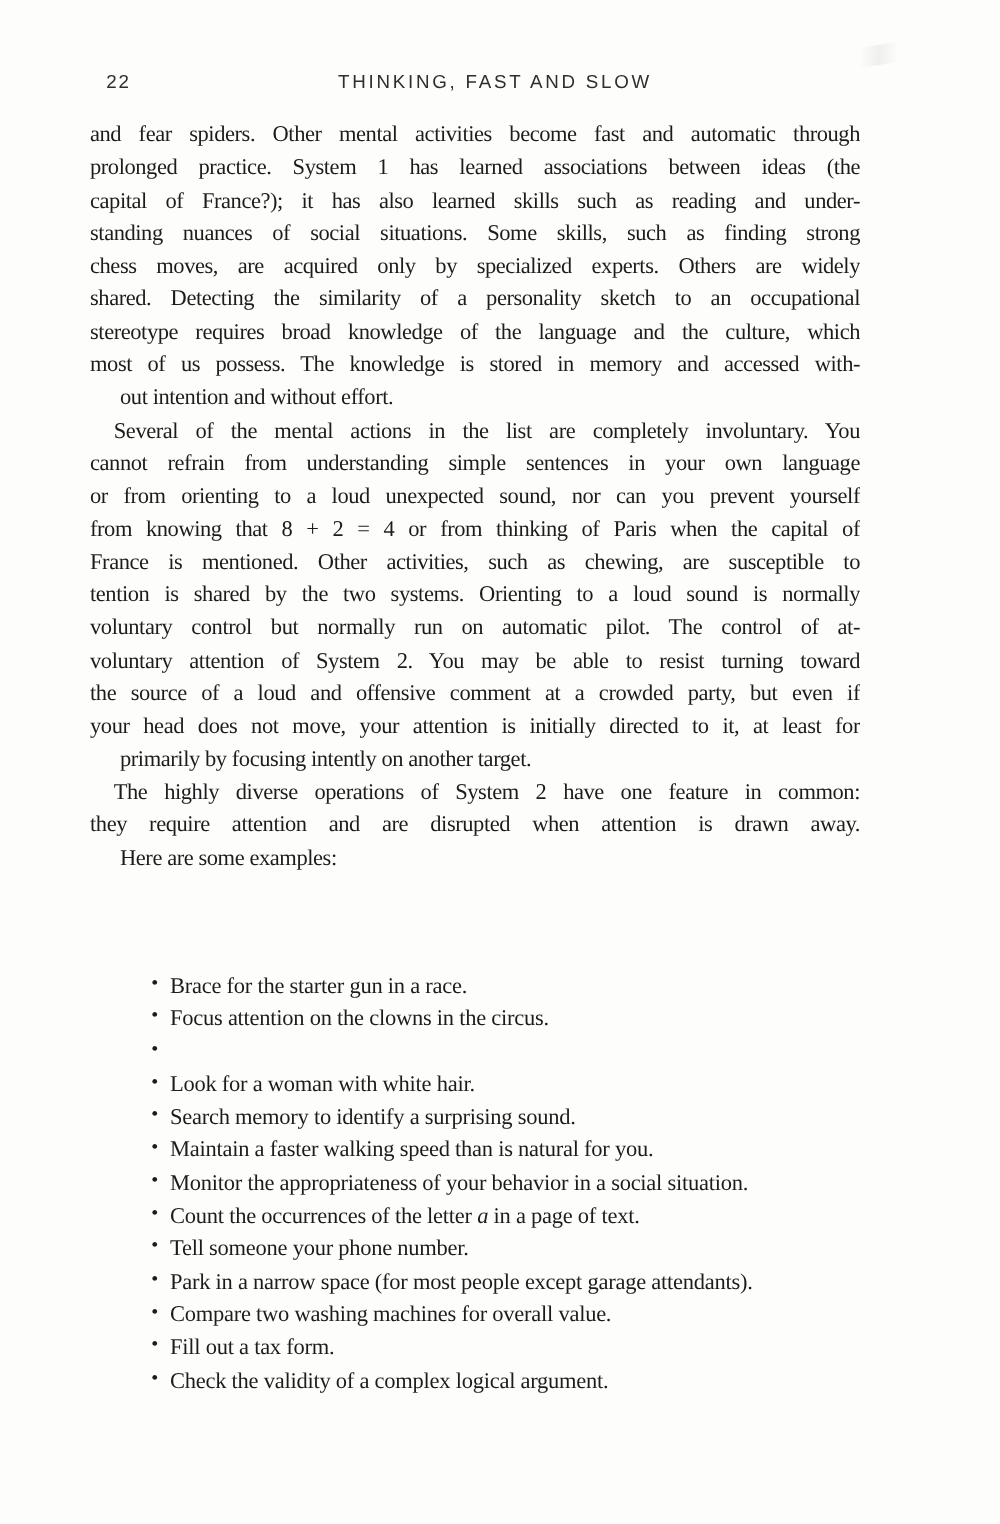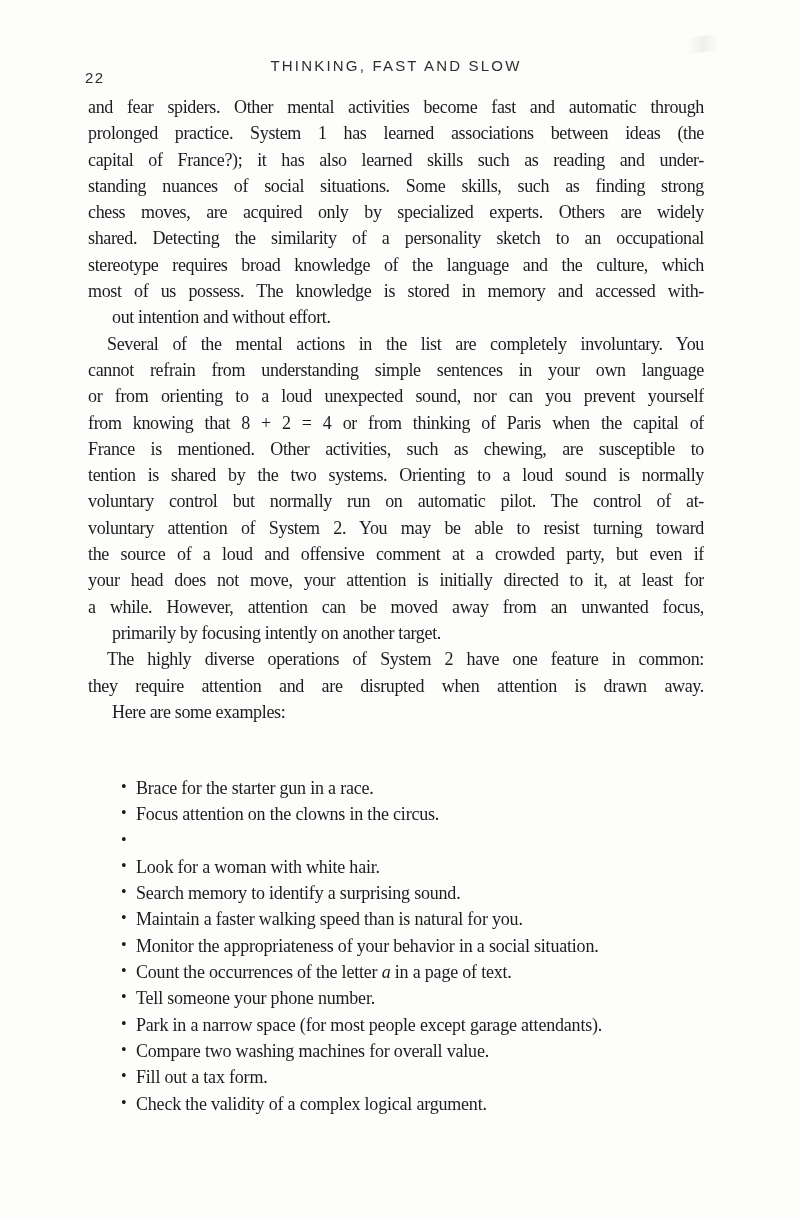--- a/index.html
+++ b/index.html
@@ -39,32 +39,32 @@
     width: 616px;
     height: 22px;
     font-family: "Liberation Sans", sans-serif;
     font-size: 15px;
     font-weight: 400;
     color: var(--header-ink);
   }
   .page-num {
     position: absolute;
     left: -3px;
-    top: 12px;
+    top: 0;
     letter-spacing: 1.5px;
   }
   .head-title {
     display: block;
     text-align: center;
     letter-spacing: 2.2px;
   }
   
   .body-col {
     position: absolute;
-    left: 88px;
+    left: 72px;
     top: 94px;
     width: 616px;
     font-family: "Liberation Serif", serif;
     font-size: 18px;
     line-height: 26.3px;
     letter-spacing: -0.35px;
     color: var(--ink);
   }
   .line {
     height: 26.3px;
@@ -135,21 +135,20 @@
         <div class="line">Several of the mental actions in the list are completely involuntary. You</div>
         <div class="line">cannot refrain from understanding simple sentences in your own language</div>
         <div class="line">or from orienting to a loud unexpected sound, nor can you prevent yourself</div>
         <div class="line">from knowing that 8 + 2 = 4 or from thinking of Paris when the capital of</div>
         <div class="line">France is mentioned. Other activities, such as chewing, are susceptible to</div>
         <div class="line">tention is shared by the two systems. Orienting to a loud sound is normally</div>
         <div class="line">voluntary control but normally run on automatic pilot. The control of at-</div>
         <div class="line">voluntary attention of System 2. You may be able to resist turning toward</div>
         <div class="line">the source of a loud and offensive comment at a crowded party, but even if</div>
         <div class="line">your head does not move, your attention is initially directed to it, at least for</div>
-        <div class="line">a while. However, attention can be moved away from an unwanted focus,</div>
         <div class="line last">primarily by focusing intently on another target.</div>
       </div>
       <div class="para indent">
         <div class="line">The highly diverse operations of System 2 have one feature in common:</div>
         <div class="line">they require attention and are disrupted when attention is drawn away.</div>
         <div class="line last">Here are some examples:</div>
       </div>
     </div>
 
   <ul class="bullets" id="bullets">

